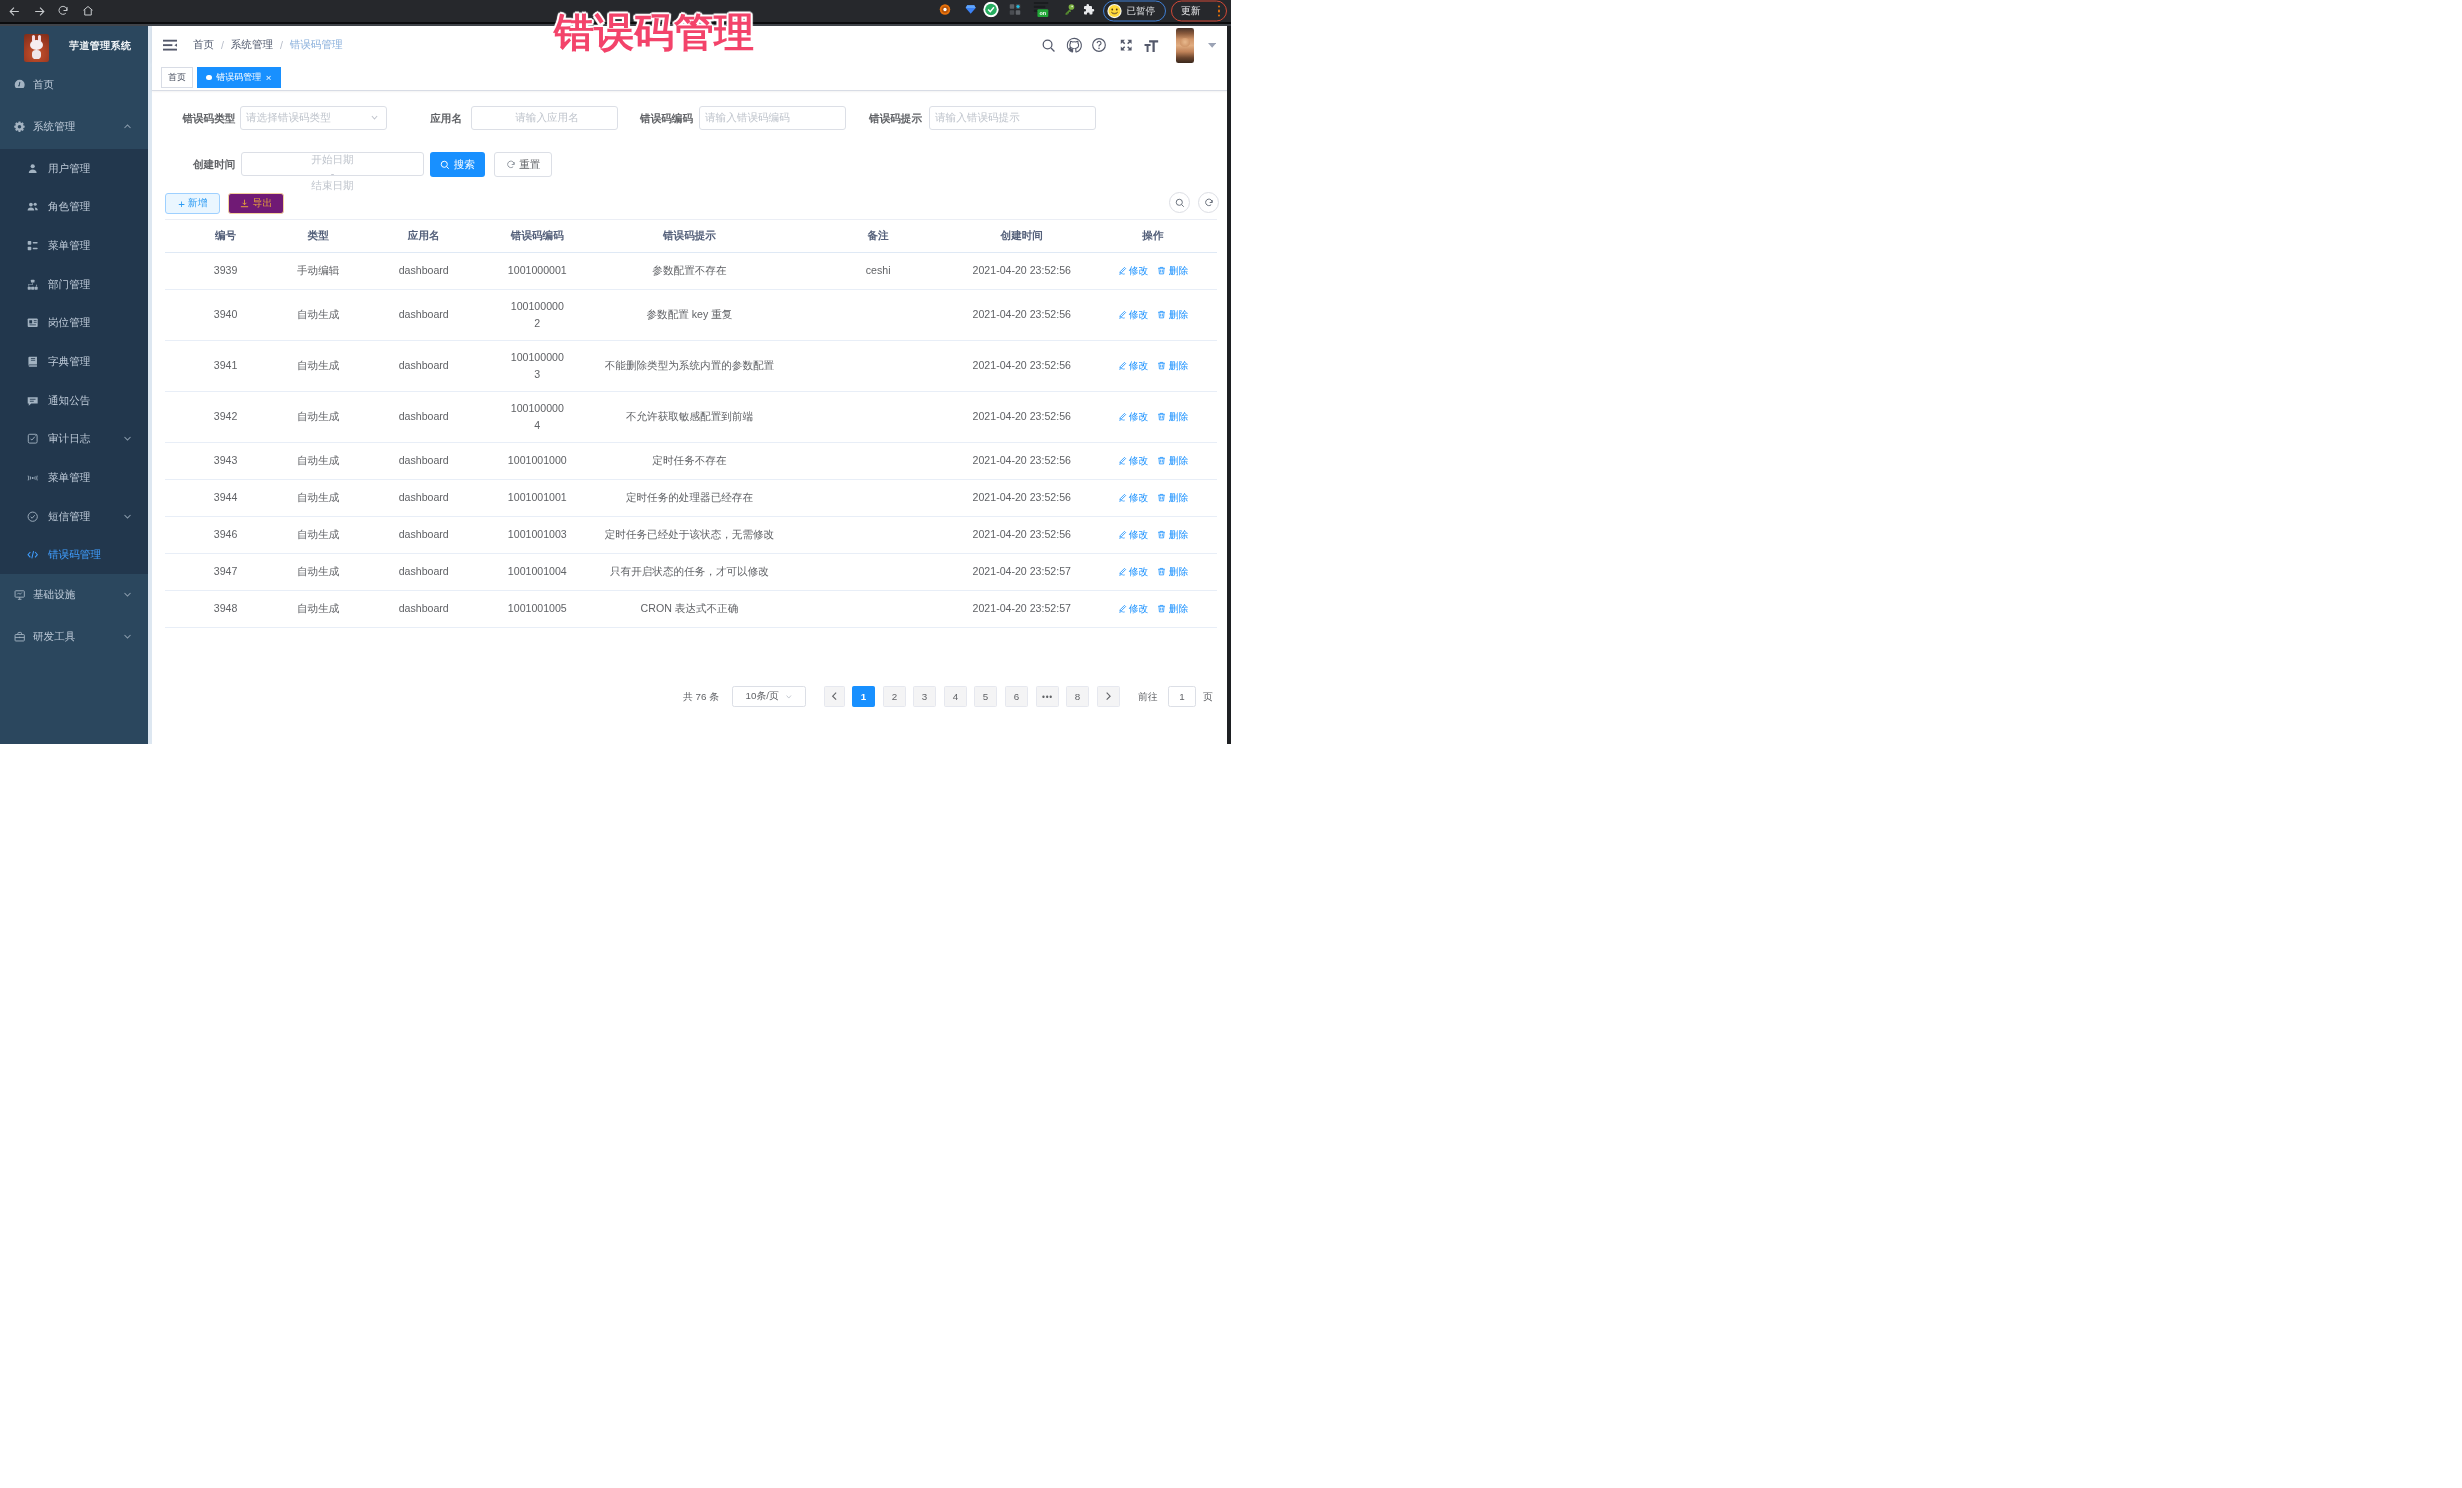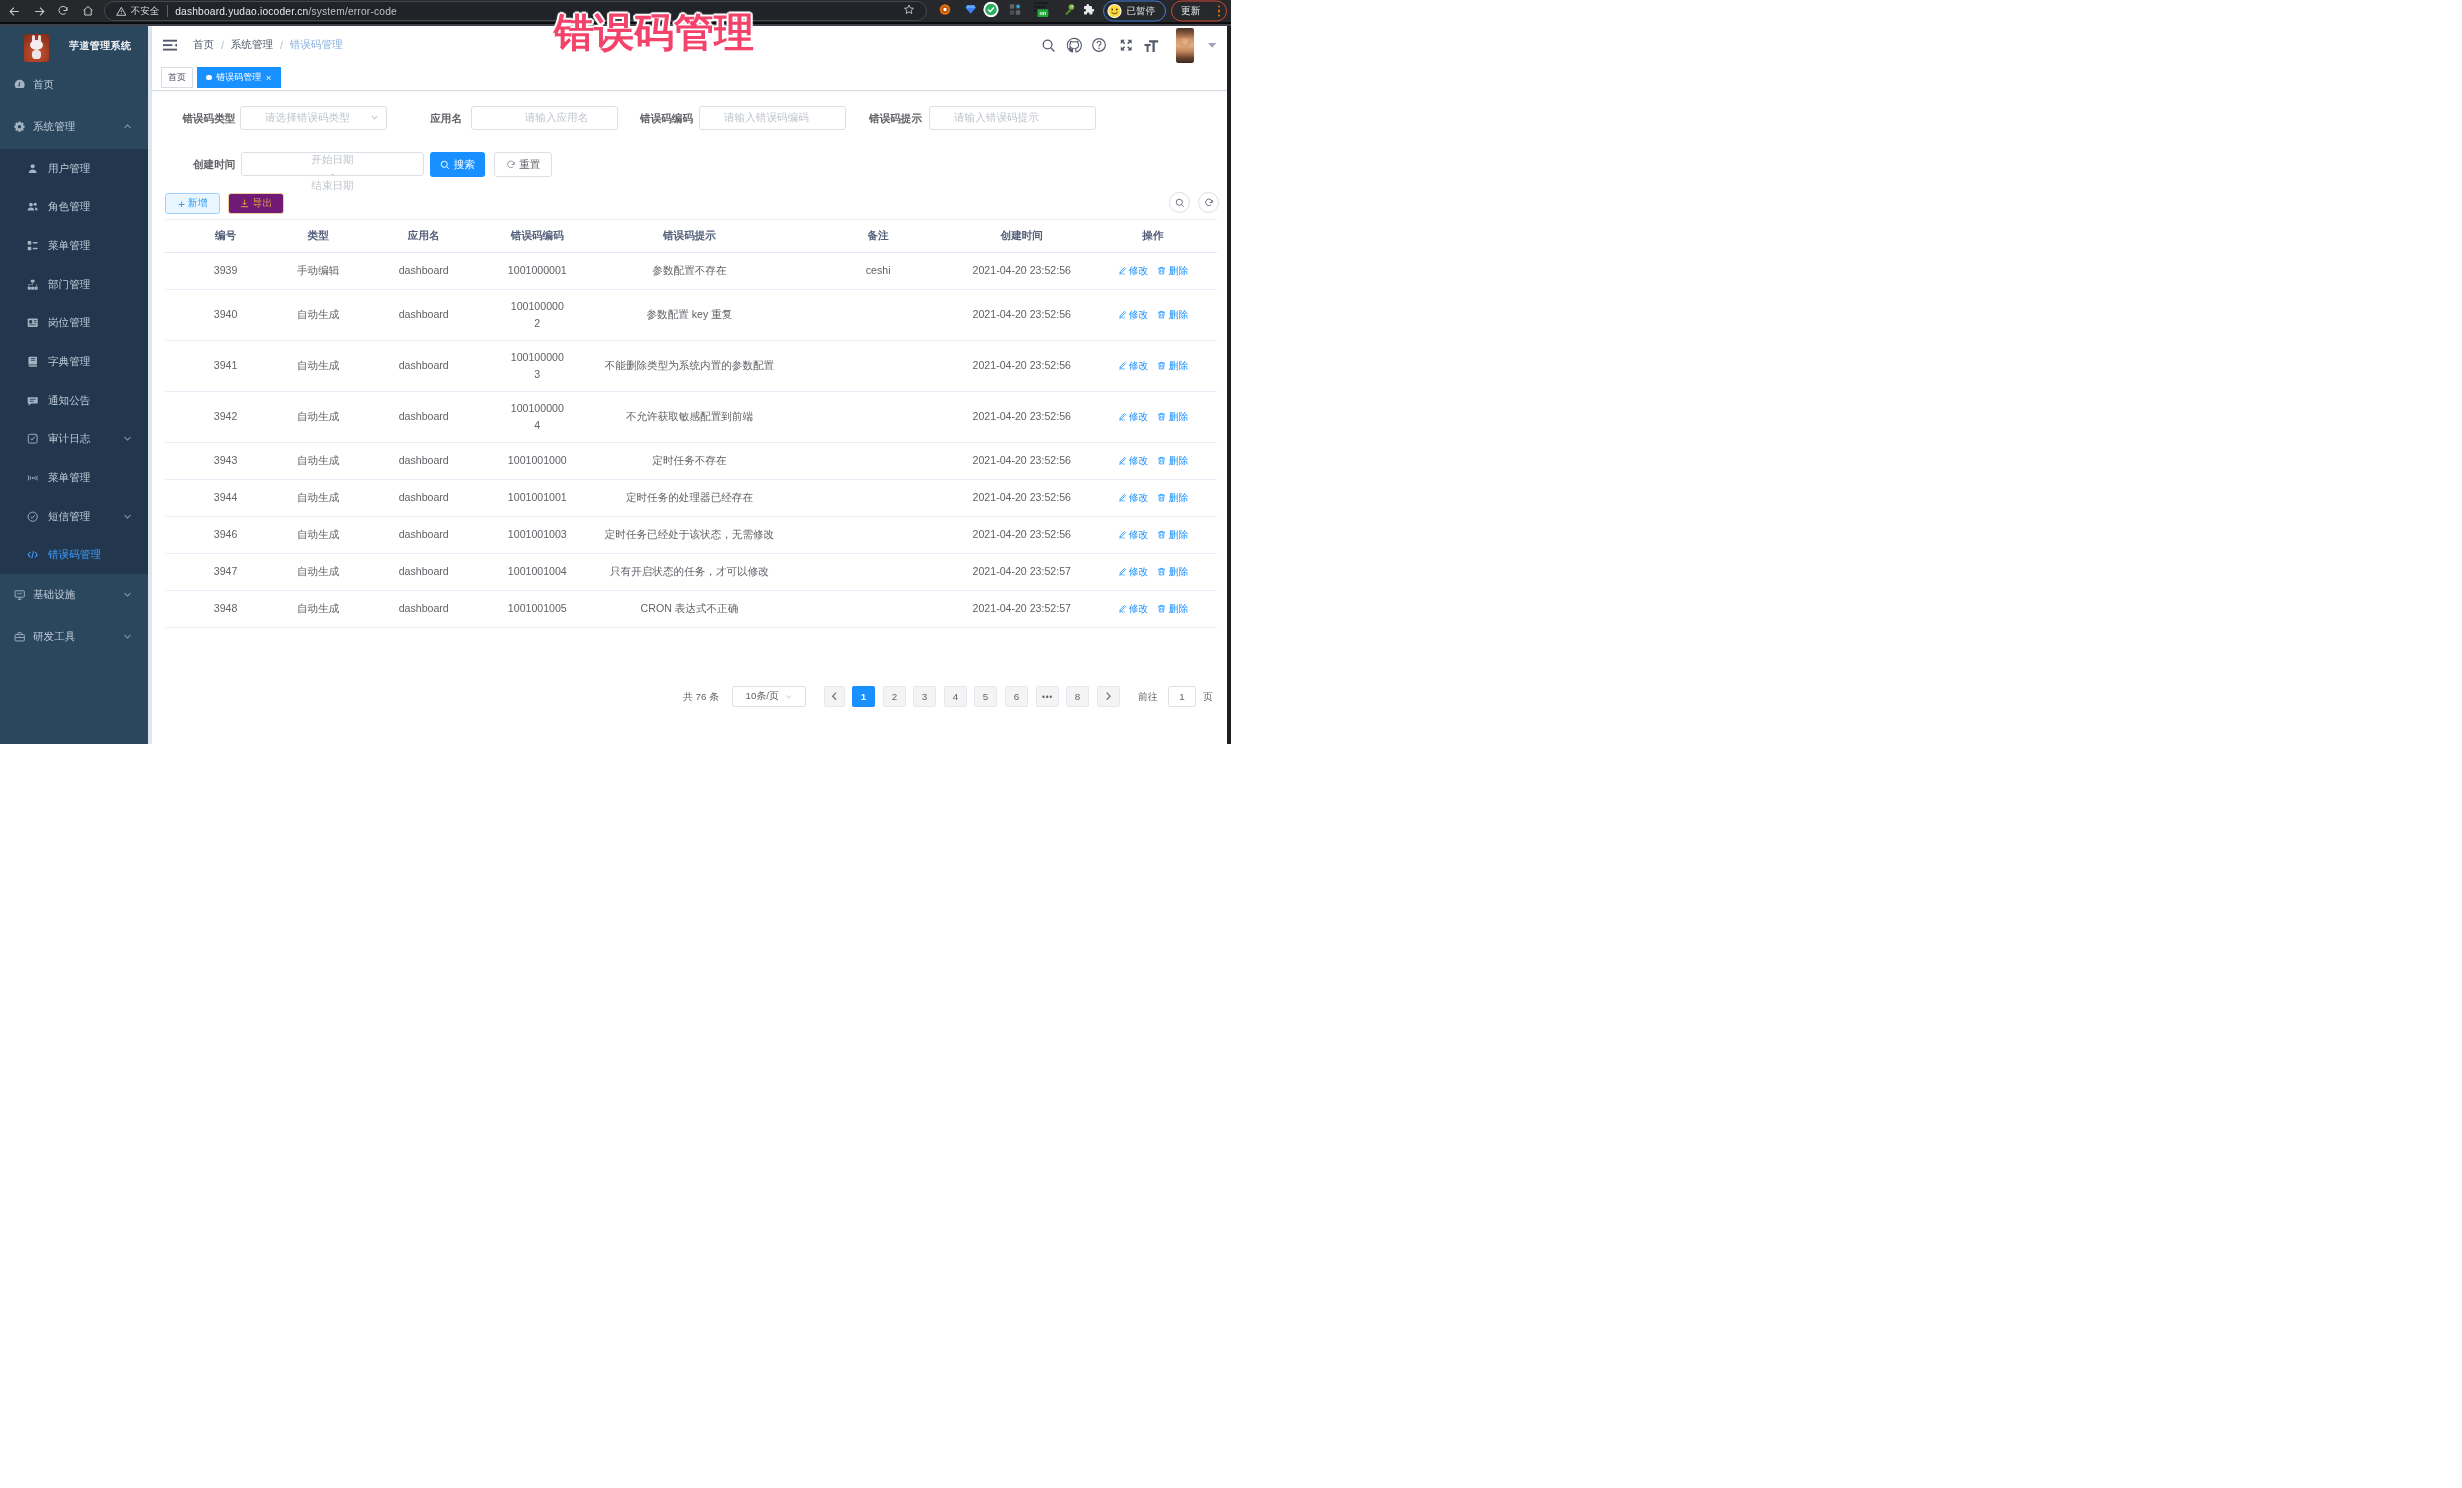--- a/index.html
+++ b/index.html
@@ -40,21 +40,21 @@
   #crumb .last { color:#8ab0dc; }
   .nvic { position:absolute; top:0; height:38px; display:flex; align-items:center; justify-content:center; color:#54596b; }
   #tagsbar { position:absolute; left:0; top:38px; width:1076px; height:27px; background:#fff; border-bottom:0.8px solid #d8dce5; box-shadow:0 0.8px 2.3px 0 rgba(0,0,0,.08); }
   .tag { position:absolute; top:3px; height:20.5px; box-sizing:border-box; display:flex; align-items:center; font-size:9px; padding:0 6px; border:0.8px solid #d8dce5; background:#fff; color:#495060; }
   .tag.on { background:#1890ff; border-color:#1890ff; color:#fff; }
   .tag.on .dot { width:5.3px; height:5.3px; border-radius:50%; background:#fff; margin-right:4.5px; }
   .tag.on .x { margin-left:4.5px; font-size:9.8px; }
   
   .flabel { position:absolute; font-size:10.6px; font-weight:700; color:#606266; height:24px; line-height:24px; text-align:right; }
   .finput { position:absolute; height:24px; border:0.8px solid #dcdfe6; border-radius:3px; background:#fff; display:flex; align-items:center; font-size:10.6px; color:#bfc4cc; }
-  .finput .ph { margin-left:24px;font-family:Liberation Mono, monospace; }
+  .finput .ph { margin-left:5px;font-family:Liberation Mono, monospace; }
   .finput .car { position:absolute; right:6.8px; color:#c0c4cc; }
   .btn { position:absolute; border-radius:3px; font-size:10.6px; display:flex; align-items:center; justify-content:center; }
   
   #tbl { position:absolute; left:165px; top:219px; width:1052px; border-collapse:collapse; table-layout:fixed; font-size:10.6px; color:#606266; }
   #tbl th { font-weight:700; color:#54607a; border-bottom:0.8px solid #dfe9f5; border-top:0.8px solid #ebeef5; height:33px; font-size:10.6px; text-align:center; }
   #tbl td { border-bottom:0.8px solid #e8eef7; text-align:center; line-height:17.4px; }
   .oplink { color:#1890ff; font-size:9.8px; white-space:nowrap; }
   .oplink svg { vertical-align:-1.1px; margin-right:2.3px;}
   
   #pager { position:absolute; left:0; top:686px; width:1231px; height:21px; font-size:9.8px; color:#606266; }
@@ -79,37 +79,20 @@
     <svg width="12" height="12" viewBox="0 0 24 24" fill="none" stroke="#c7cacd" stroke-width="2">
         <path d="M20 11a8 8 0 1 0-2.5 5.5"></path>
         <path d="M20 4v7h-7" stroke-width="2"></path>
       </svg>
   </div>
   <div class="cicon" style="left:80px;width:16.7px;">
     <svg width="12" height="12" viewBox="0 0 24 24" fill="none" stroke="#c7cacd" stroke-width="2">
         <path d="M3 10.5L12 3l9 7.5"></path>
         <path d="M5.5 9v11h13V9"></path>
       </svg>
-  </div>
-  <div id="omnibox">
-    <div class="sec">
-      <svg width="10.6" height="10.6" viewBox="0 0 24 24" fill="none" stroke="#dcdee1" stroke-width="2">
-          <path d="M12 3L1.5 21h21L12 3z"></path>
-          <path d="M12 10v4" stroke-width="2.2"></path>
-          <circle cx="12" cy="17.2" r="1.1" fill="#dcdee1" stroke="none"></circle>
-        </svg>
-      <span class="nsafe">不安全</span>
-    </div>
-    <div class="sep"></div>
-    <div class="url">dashboard.yudao.iocoder.cn<span class="path">/system/error-code</span></div>
-    <div style="position:absolute;right:10.6px;top:50%;transform:translateY(-50%);">
-      <svg width="12" height="12" viewBox="0 0 24 24" fill="none" stroke="#c7cacd" stroke-width="1.8">
-          <path d="M12 3l2.7 5.8 6.3.7-4.7 4.3 1.3 6.2-5.6-3.2-5.6 3.2 1.3-6.2L3 9.5l6.3-.7L12 3z"></path>
-        </svg>
-    </div>
   </div>
   <div class="ext" style="left:939px;"><svg width="12" height="12" viewBox="0 0 16 16">
         <circle cx="8" cy="8" r="7" fill="#e8710a"></circle>
         <circle cx="8" cy="8" r="4.5" fill="#b4540a"></circle>
         <circle cx="8" cy="8" r="2.2" fill="#fff"></circle>
       </svg></div>
   <div class="ext" style="left:965px;"><svg width="11.4" height="11.4" viewBox="0 0 16 16">
         <path d="M3 2h10l2 4-7 8-7-8 2-4z" fill="#3b82f6"></path>
         <path d="M3 2h10l2 4H1l2-4z" fill="#60a5fa"></path>
       </svg></div>

